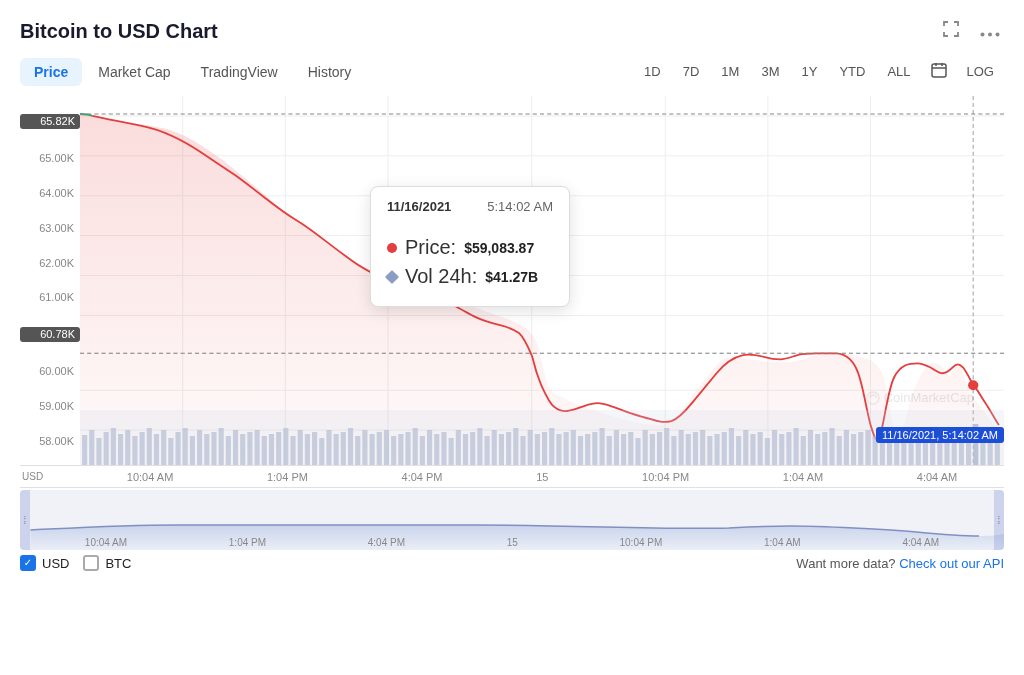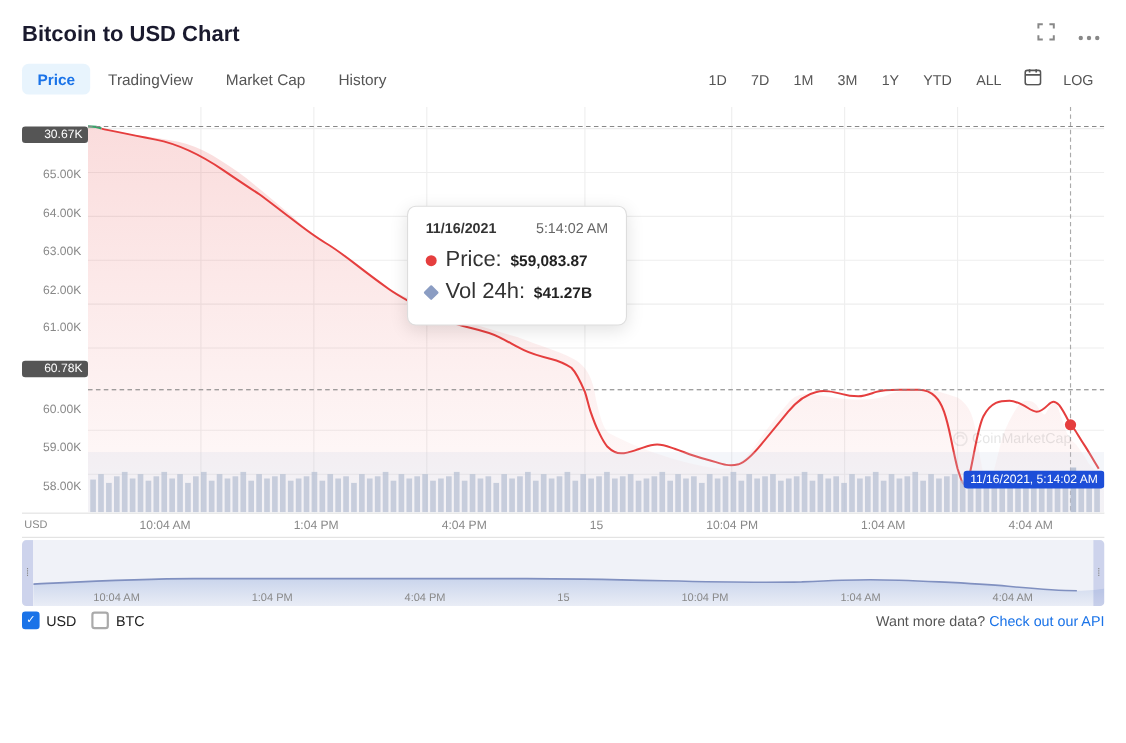--- a/index.html
+++ b/index.html
@@ -193,21 +193,21 @@
       padding: 12px 16px;
       box-shadow: 0 4px 16px rgba(0,0,0,0.12);
       z-index: 10;
       min-width: 200px;
       top: 90px;
       left: 350px;
     }
     .tooltip-header {
       display: flex;
       justify-content: space-between;
-      margin-bottom: 10px;
+      margin-bottom: 22px;
       font-size: 13px;
       color: #333;
       font-weight: 600;
     }
     .tooltip-time {
       font-weight: 400;
       color: #666;
     }
     .tooltip-row {
       display: flex;
@@ -293,22 +293,22 @@
           <circle cx="10" cy="2.5" r="2"></circle>
           <circle cx="17.5" cy="2.5" r="2"></circle>
         </svg>
       </button>
     </div>
   </div>
 
   <div class="tabs-and-controls">
     <div class="tab-group">
       <button class="tab active">Price</button>
+      <button class="tab">Market Cap</button>
       <button class="tab">TradingView</button>
-      <button class="tab">Market Cap</button>
       <button class="tab">History</button>
     </div>
     <div class="time-controls">
       <button class="time-btn">1D</button>
       <button class="time-btn">7D</button>
       <button class="time-btn">1M</button>
       <button class="time-btn">3M</button>
       <button class="time-btn">1Y</button>
       <button class="time-btn">YTD</button>
       <button class="time-btn">ALL</button>
@@ -322,21 +322,21 @@
       </button>
       <button class="time-btn">LOG</button>
     </div>
   </div>
 
   <div class="chart-area">
     <div class="main-chart">
 
       <div class="y-axis">
         <div style="display:flex;flex-direction:column;justify-content:space-between;height:100%;padding:8px 0;">
-          <div class="y-label highlighted">30.67K</div>
+          <div class="y-label highlighted">65.82K</div>
           <div class="y-label">65.00K</div>
           <div class="y-label">64.00K</div>
           <div class="y-label">63.00K</div>
           <div class="y-label">62.00K</div>
           <div class="y-label">61.00K</div>
           <div class="y-label highlighted">60.78K</div>
           <div class="y-label">60.00K</div>
           <div class="y-label">59.00K</div>
           <div class="y-label">58.00K</div>
         </div>

